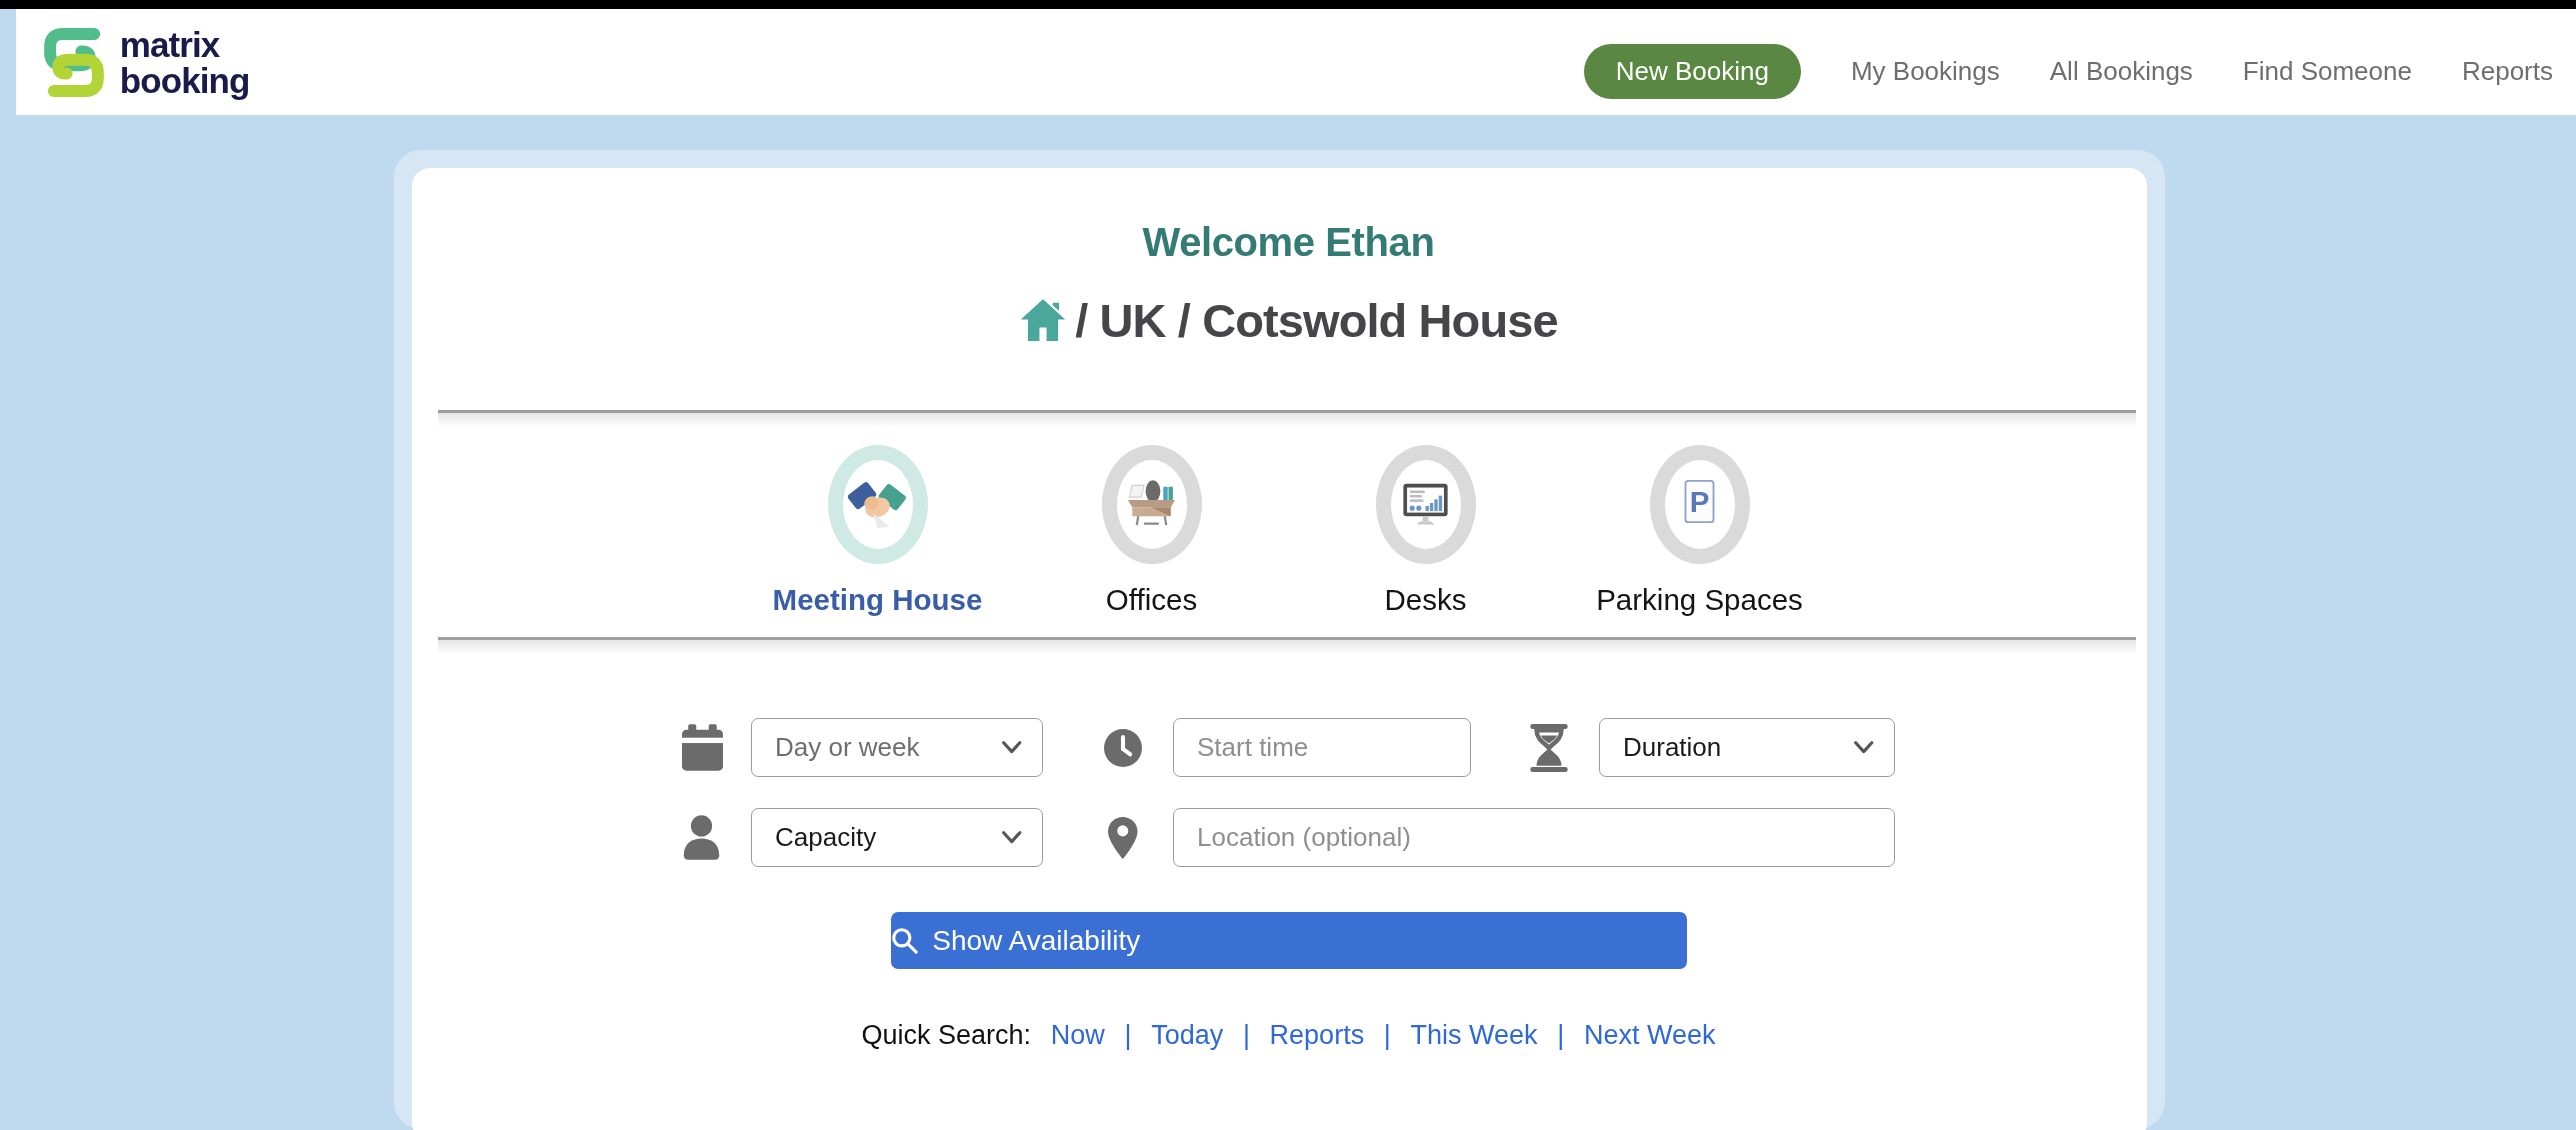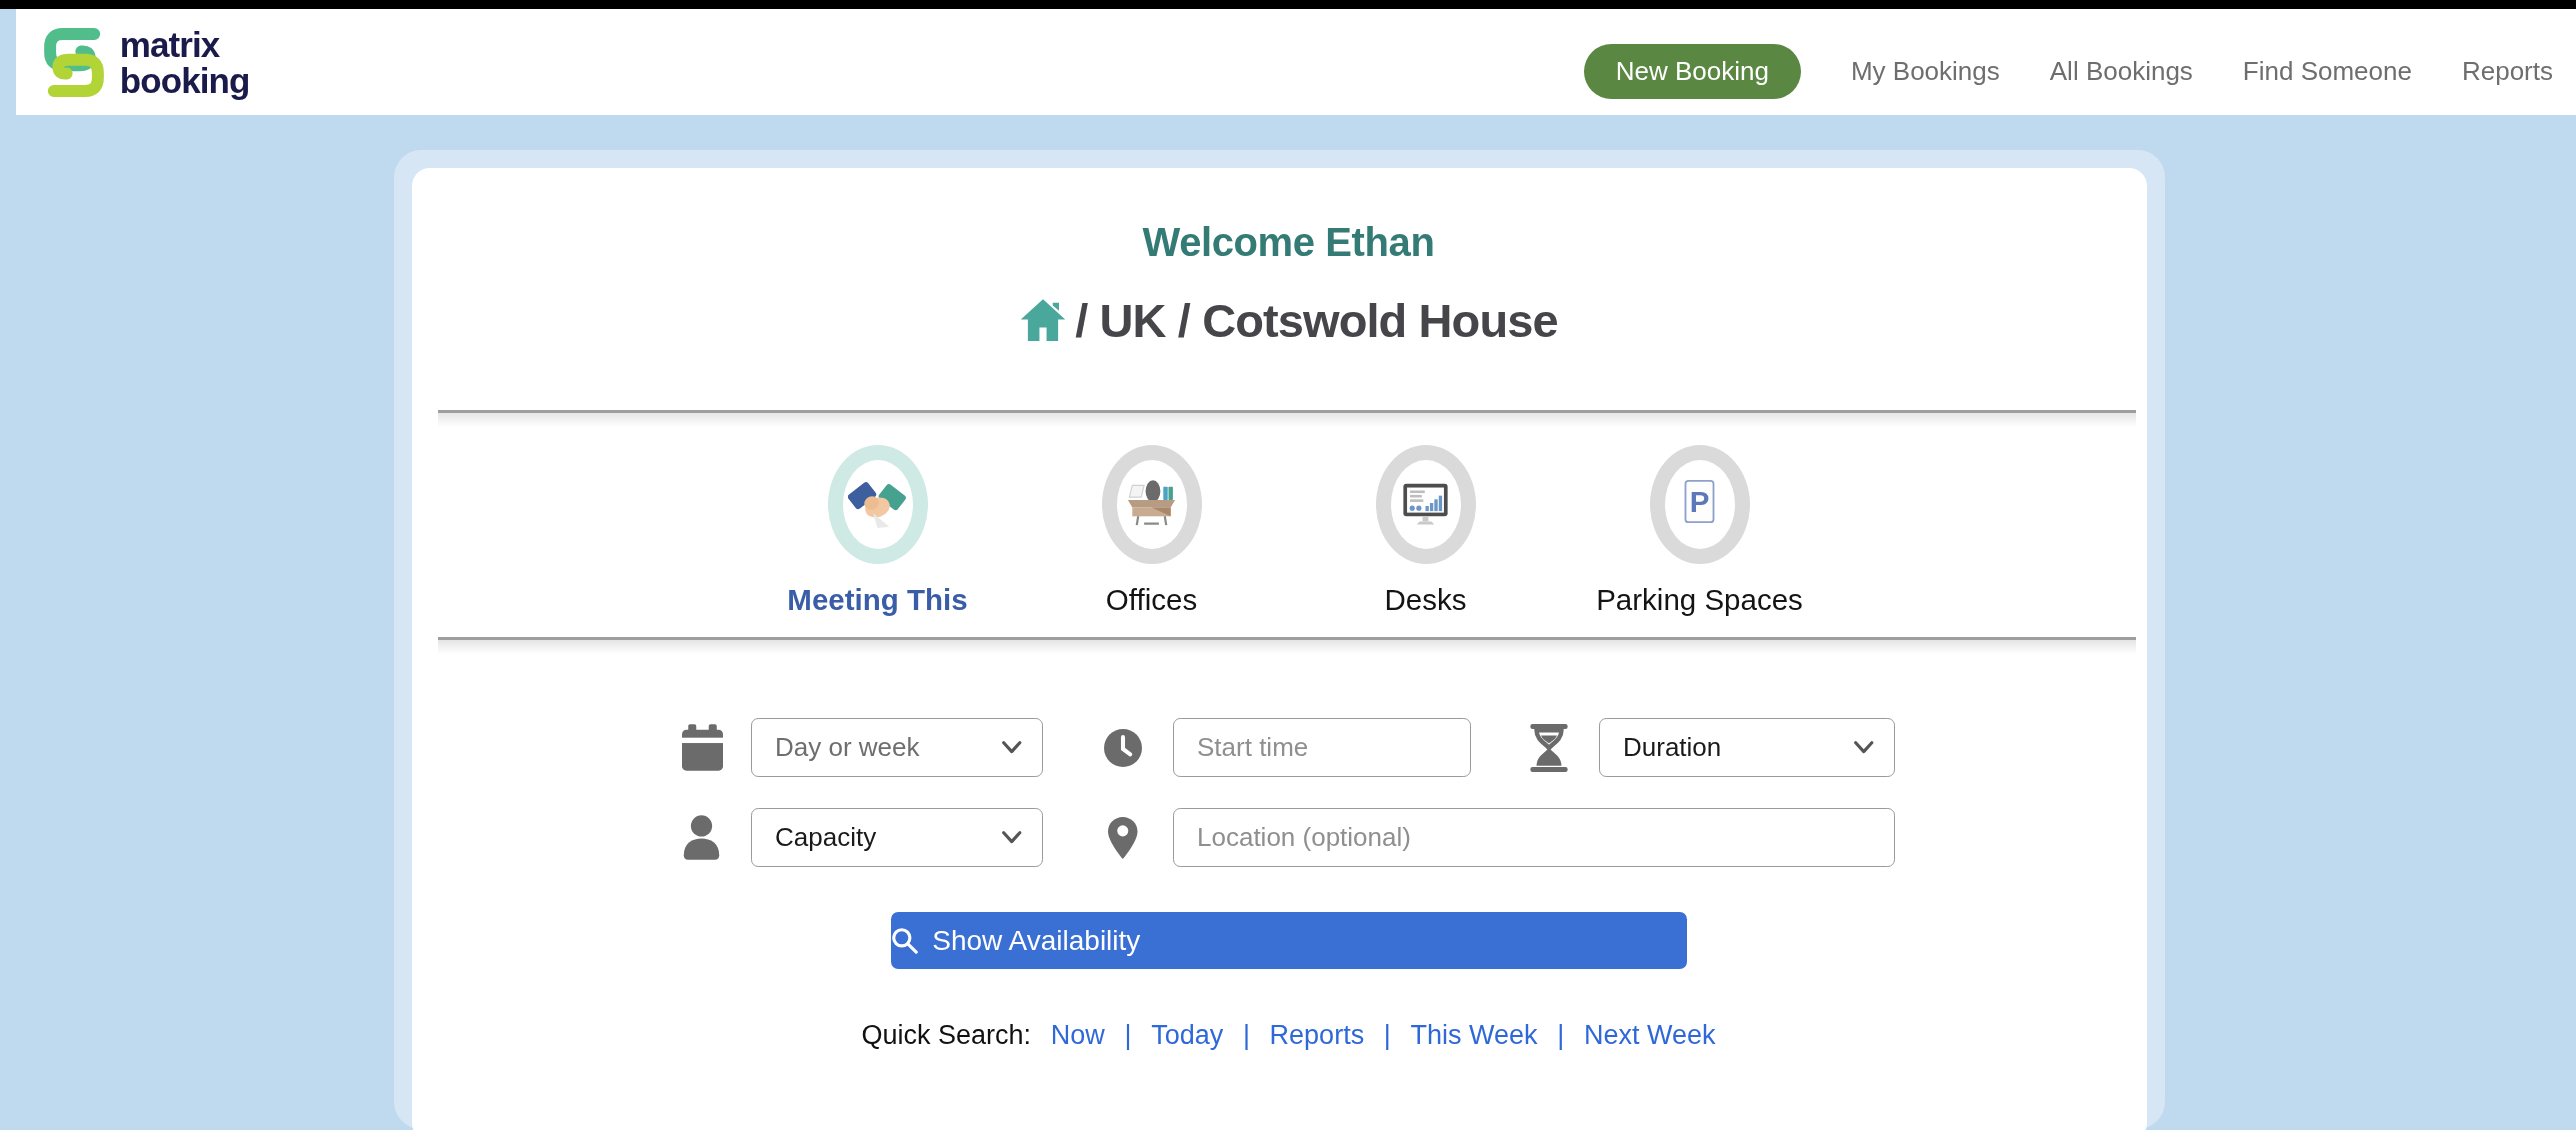--- a/index.html
+++ b/index.html
@@ -125,21 +125,21 @@
         <div class="cat selected">
           <div class="ring">
             <svg viewBox="0 0 80 80">
               <rect x="2" y="16" width="34" height="24" rx="4" fill="#3d5f9e" transform="rotate(-38 19 28)"></rect>
               <rect x="44" y="18" width="32" height="24" rx="4" fill="#47a18f" transform="rotate(38 60 30)"></rect>
               <ellipse cx="40" cy="44" rx="17" ry="13" fill="#f2c7a2" transform="rotate(-20 40 44)"></ellipse>
               <ellipse cx="32" cy="38" rx="10" ry="9" fill="#edbd92" transform="rotate(-20 32 38)"></ellipse>
               <path d="M34 52 L56 70 L40 72 Z" fill="#e9e9e9"></path>
             </svg>
           </div>
-          <div class="cat-label">Meeting This</div>
+          <div class="cat-label">Meeting House</div>
         </div>
 
         <div class="cat">
           <div class="ring">
             <svg viewBox="0 0 80 80">
               <ellipse cx="42" cy="22" rx="10" ry="15" fill="#6b6b6b"></ellipse>
               <rect x="40" y="30" width="4" height="10" fill="#6b6b6b"></rect>
               <path d="M14 14 L30 14 L26 30 L10 30 Z" fill="#f4f4f4" stroke="#cfcfcf" stroke-width="1.5"></path>
               <rect x="56" y="16" width="6" height="18" rx="1" fill="#4aa4c4"></rect>
               <rect x="63" y="16" width="6" height="18" rx="1" fill="#47a18f"></rect>

